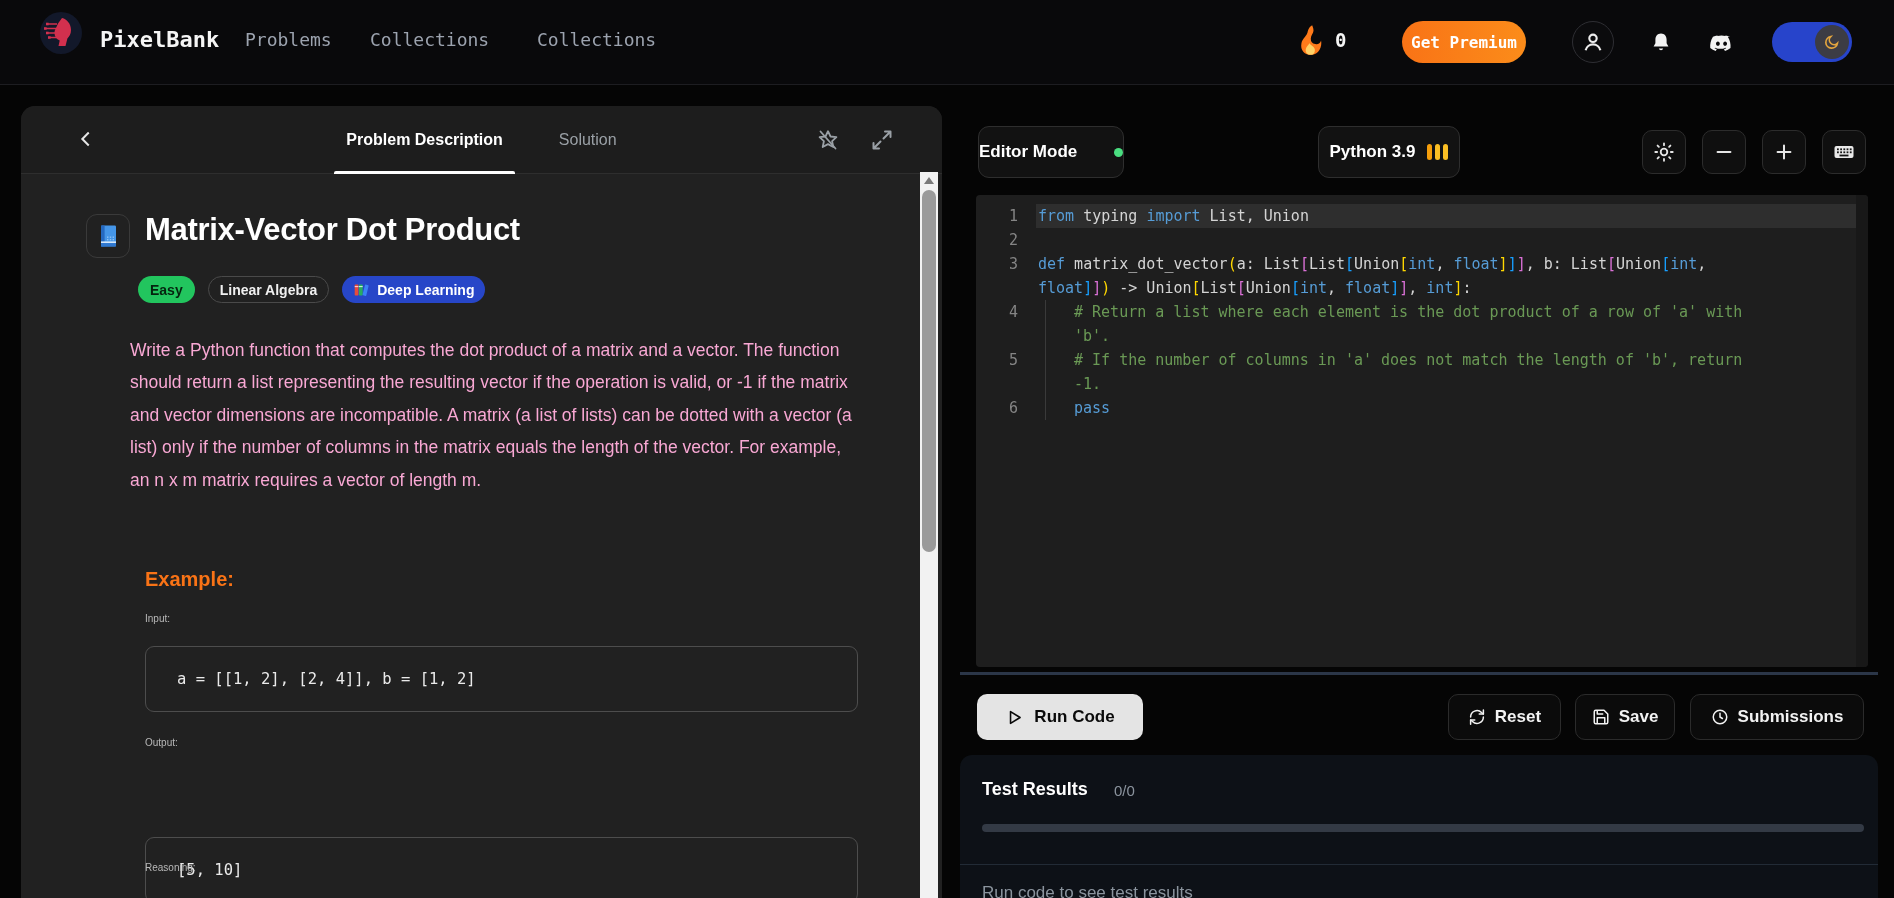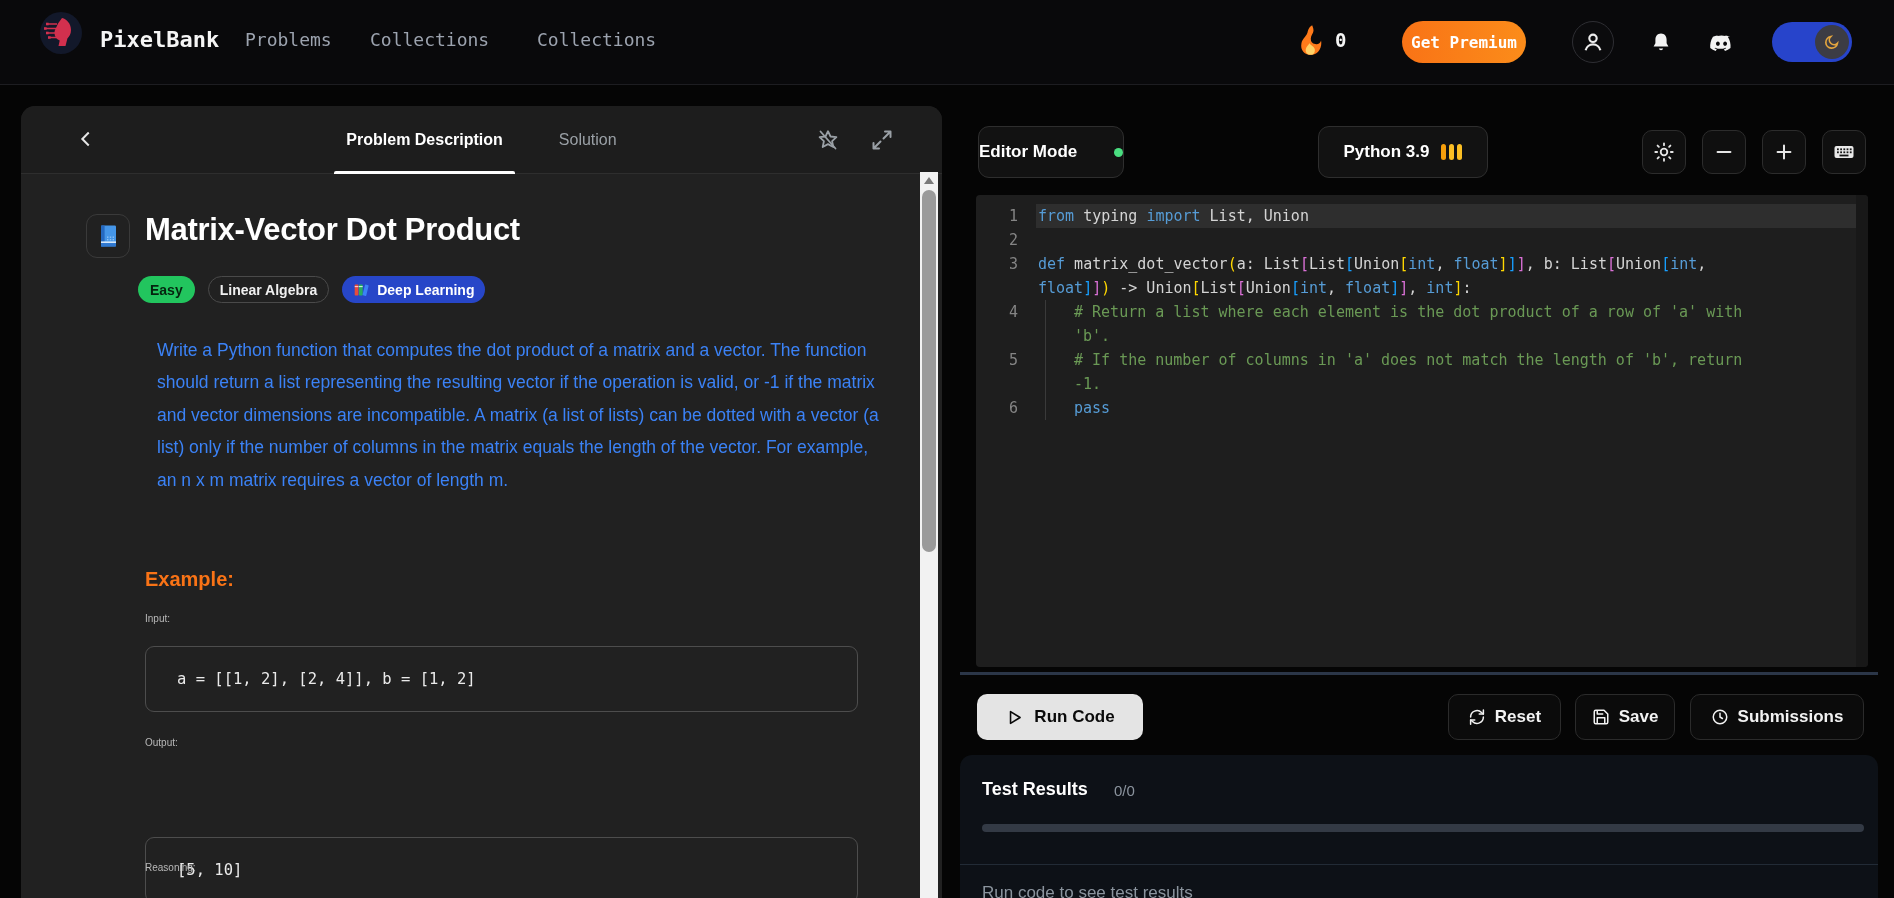--- a/index.html
+++ b/index.html
@@ -44,42 +44,42 @@
 
   .book-btn { position:absolute; left:65px; top:108px; width:44px; height:44px; border-radius:11px;
               border:1px solid #3a3a3a; display:flex; align-items:center; justify-content:center; cursor:pointer; }
   .problem-title { position:absolute; left:124px; top:106px; color:#ffffff; font-size:31px; font-weight:800; letter-spacing:-0.3px; }
   .tag-row { position:absolute; left:117px; top:170px; display:flex; gap:13px; align-items:center; }
   .tag { height:27px; border-radius:14px; display:flex; align-items:center; font-size:14px; font-weight:bold; padding:0 12px; }
   .tag-easy { background:#22c55e; color:#05240f; }
   .tag-outline { background:transparent; border:1px solid #4a4a4a; color:#f0f0f0; padding:0 11px; }
   .tag-blue { background:#2746c8; color:#ffffff; gap:7px; padding:0 11px; }
 
-  .problem-desc { position:absolute; left:136px; top:228px; width:724px; color:#3b82f6;
+  .problem-desc { position:absolute; left:109px; top:228px; width:724px; color:#f9a8d4;
                   font-size:17.5px; line-height:32.4px; }
   .example-heading { position:absolute; left:124px; top:462px; color:#f97316; font-size:20px; font-weight:800; }
   .io-label { position:absolute; left:124px; color:#b8b8b8; font-size:10px; }
   .label-input { top:507px; } .label-output { top:631px; } .label-reasoning { top:756px; }
   .io-box { position:absolute; left:124px; width:713px; height:66px; border:1px solid #4d4d4d; border-radius:9px;
             display:flex; align-items:center; padding-left:31px; color:#eaeaea;
             font:15.5px "DejaVu Sans Mono", monospace; }
   .box-input { top:540px; } .box-output { top:696px;margin-top:35px; }
 
   .lp-scrollbar { position:absolute; left:899px; top:66px; width:18px; height:746px; background:#f2f2f2; }
   .sb-arrow-up { position:absolute; left:4px; top:5px; width:0; height:0; cursor:pointer;
                  border-left:5px solid transparent; border-right:5px solid transparent; border-bottom:7px solid #7a7a7a; }
   .sb-thumb { position:absolute; left:2px; top:18px; width:14px; height:362px; background:#9a9a9a; border-radius:7px; cursor:pointer; }
 
   
   .right-panel { position:absolute; left:960px; top:106px; width:918px; height:812px; }
   .pill-box { position:absolute; top:20px; height:52px; border:1px solid #2e2e2e; border-radius:11px; background:#121212;
               display:flex; align-items:center; justify-content:center; gap:10px; color:#fff; font-size:17px; font-weight:bold; cursor:pointer; }
   .editor-mode-box { left:18px; width:146px;justify-content:space-between; }
   .mode-dot { width:9px; height:9px; border-radius:50%; background:#4ade80; }
-  .lang-box { left:358px; width:170px; gap:12px; }
+  .lang-box { left:358px; width:142px; gap:12px; }
   .lang-bars { display:flex; gap:3px; align-items:center; }
   .lang-bars i { width:5px; height:16px; border-radius:3px; }
   .lang-bars i:nth-child(1){ background:#f59e0b; } .lang-bars i:nth-child(2){ background:#fbbf24; } .lang-bars i:nth-child(3){ background:#fbbf24; }
   .tool-btn { position:absolute; top:24px; width:44px; height:44px; border:1px solid #2c2c2c; border-radius:10px; background:#0f0f0f;
               display:flex; align-items:center; justify-content:center; color:#e5e5e5; cursor:pointer; }
   .btn-theme { left:682px; } .btn-minus { left:742px; } .btn-plus { left:802px; } .btn-keyboard { left:862px; }
 
   .code-editor { position:absolute; left:16px; top:89px; width:892px; height:472px; background:#1e1e1e;
                  border-radius:4px; overflow:hidden; cursor:text; }
   .ed-scroll-strip { position:absolute; right:0; top:0; width:12px; height:100%; background:#181818; }

